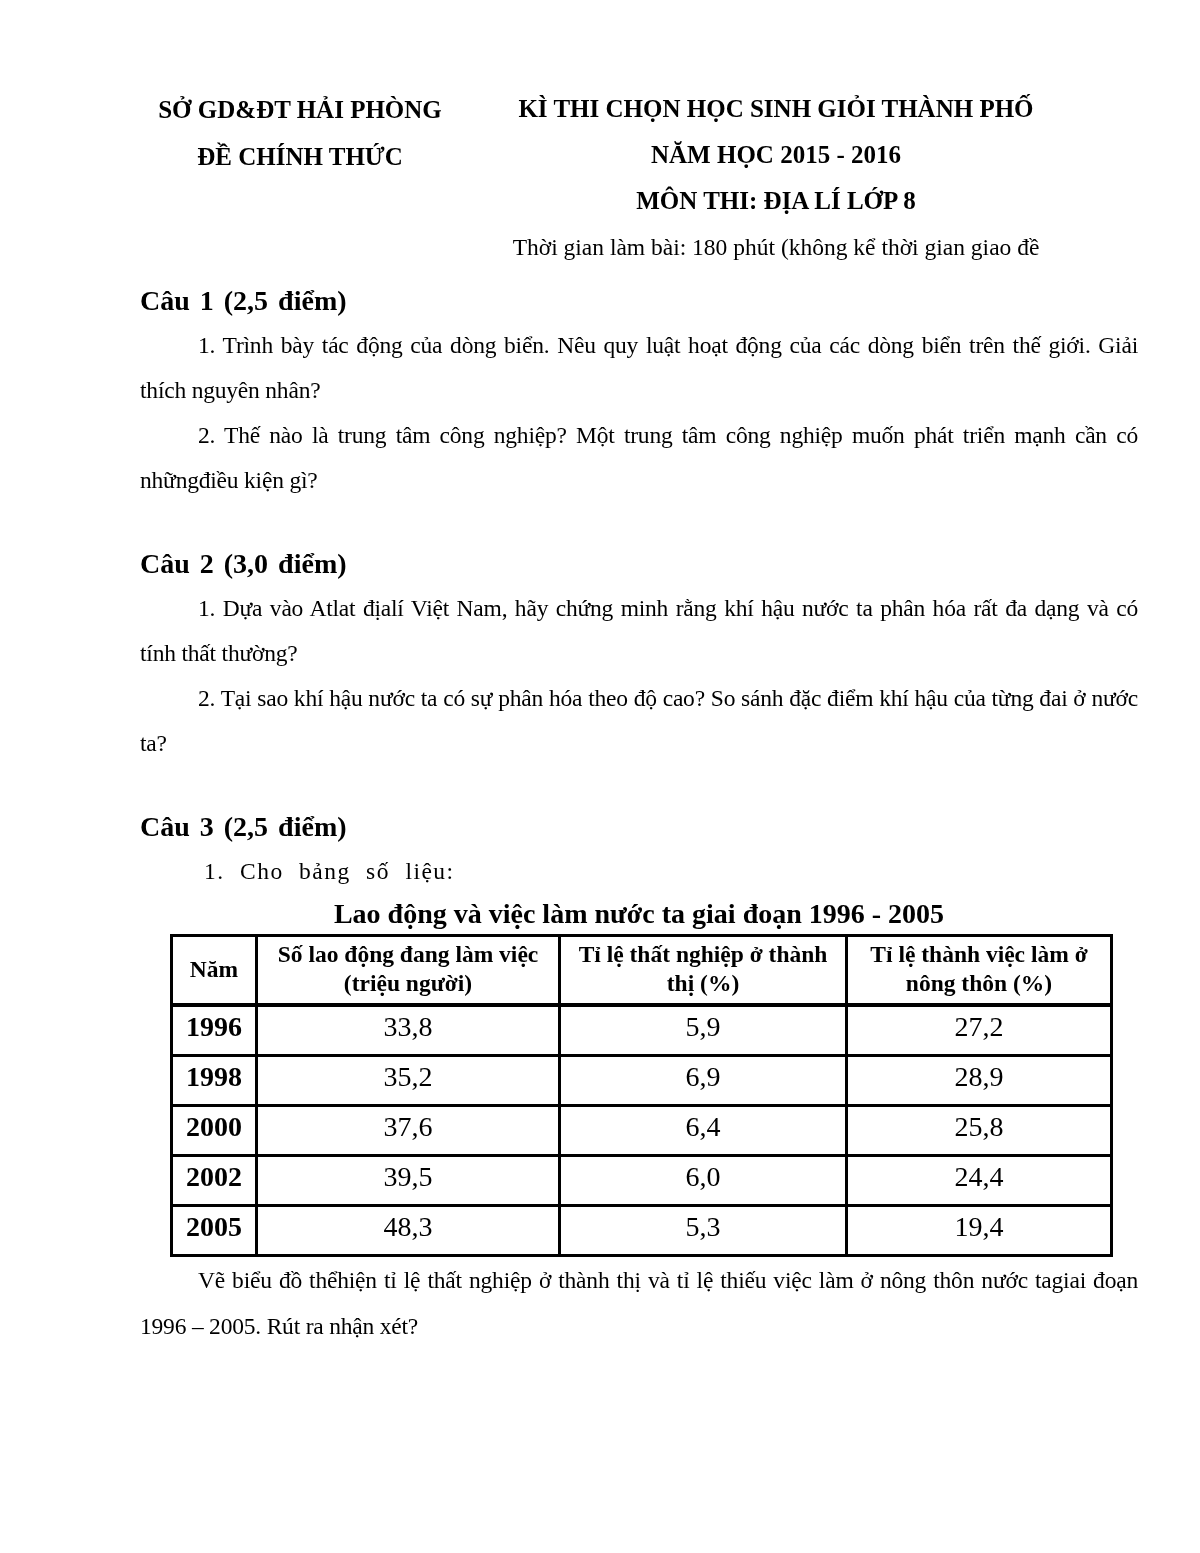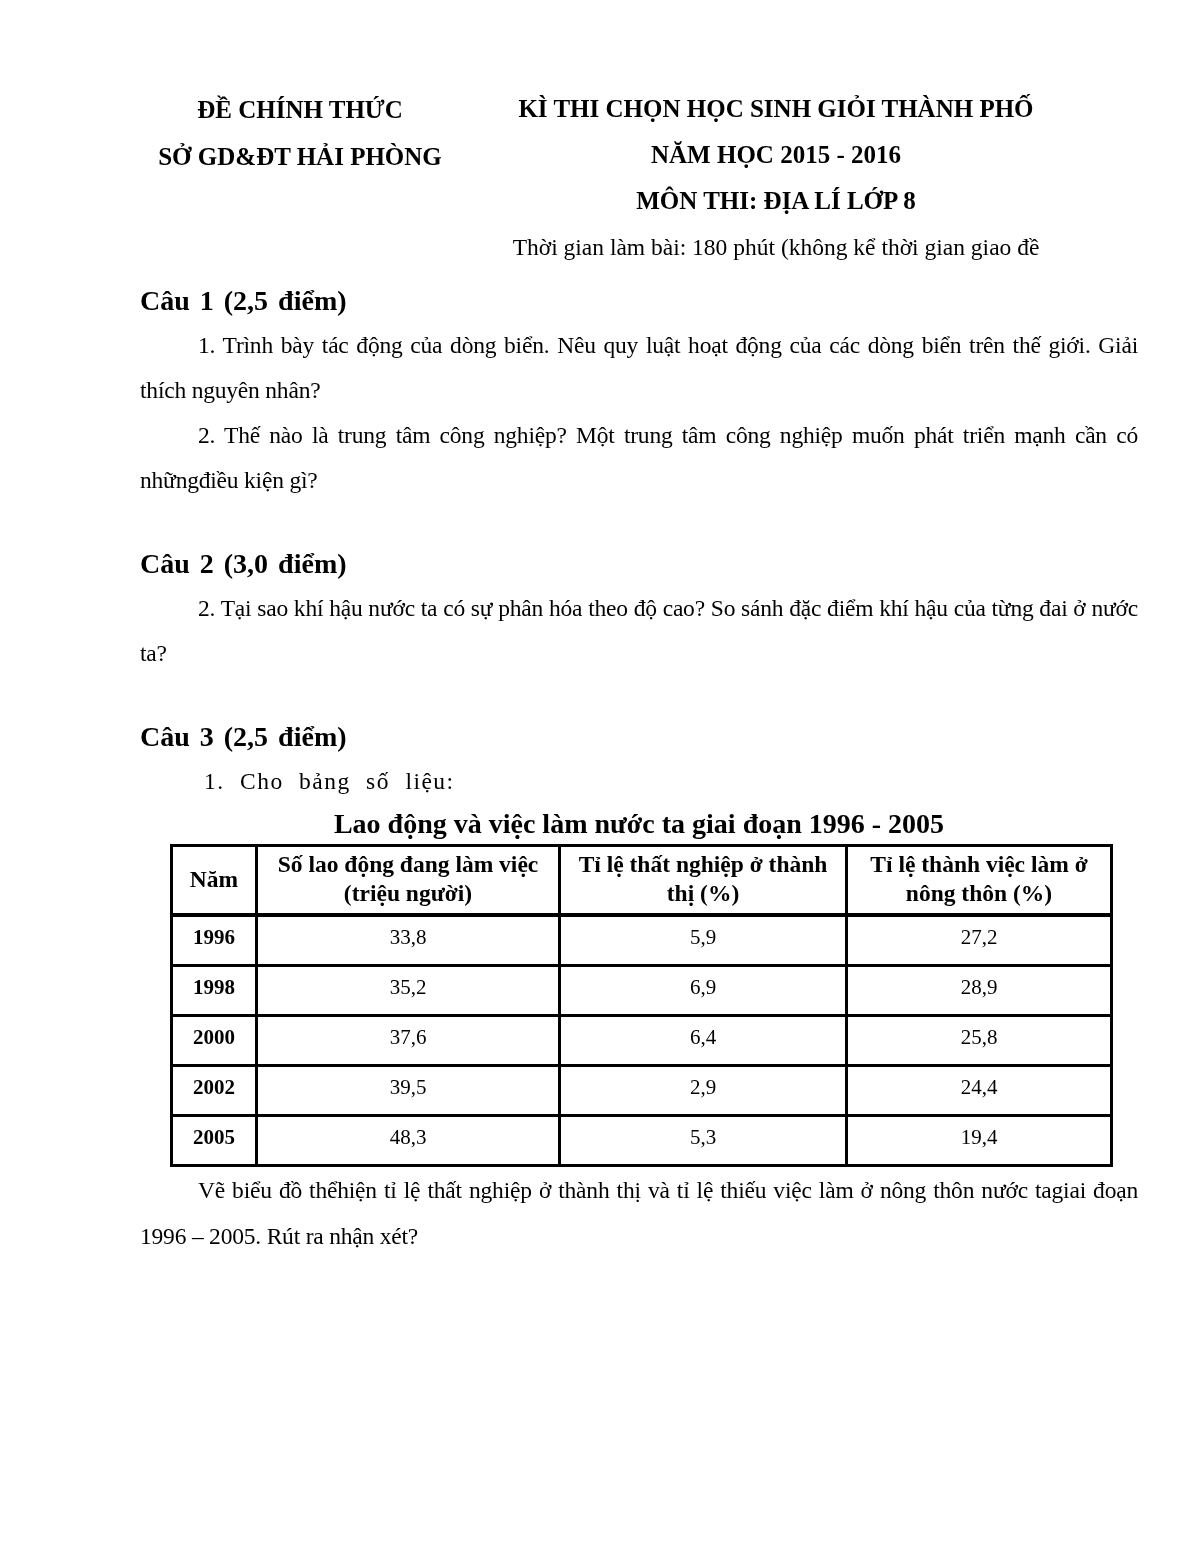--- a/index.html
+++ b/index.html
@@ -89,56 +89,57 @@
   }
   table.data-table th {
     font-size: 23.5px;
     font-weight: 700;
     line-height: 29px;
     padding: 3px 6px 5px 6px;
     vertical-align: middle;
   }
   table.data-table thead th { border-bottom: 4px solid #000000; }
   table.data-table td {
-    font-size: 21px;
+    font-size: 28px;
     line-height: 28px;
     padding: 6px 6px 13px 6px;
     vertical-align: top;
   }
   table.data-table td.year { font-weight: 700; }
   .closing { margin-top: 7px; line-height: 46px; }
 </style>
 </head>
 <body>
 
 <div class="page">
 
   <div class="header">
     <div class="header-left">
+      <div>SỞ GD&amp;ĐT HẢI PHÒNG</div>
       <div>ĐỀ CHÍNH THỨC</div>
-      <div>SỞ GD&amp;ĐT HẢI PHÒNG</div>
     </div>
     <div class="header-right">
       <div>KÌ THI CHỌN HỌC SINH GIỎI THÀNH PHỐ</div>
       <div>NĂM HỌC 2015 - 2016</div>
       <div>MÔN THI: ĐỊA LÍ LỚP 8</div>
       <div class="duration">Thời gian làm bài: 180 phút (không kể thời gian giao đề</div>
     </div>
   </div>
 
   <div class="main">
 
     <section class="section">
       <p class="heading">Câu 1 (2,5 điểm)</p>
       <p class="para">1. Trình bày tác động của dòng biển. Nêu quy luật hoạt động của các dòng biển trên thế giới. Giải thích nguyên nhân?</p>
       <p class="para">2. Thế nào là trung tâm công nghiệp? Một trung tâm công nghiệp muốn phát triển mạnh cần có nhữngđiều kiện gì?</p>
     </section>
 
     <section class="section">
       <p class="heading">Câu 2 (3,0 điểm)</p>
+      <p class="para">1. Dựa vào Atlat địalí Việt Nam, hãy chứng minh rằng khí hậu nước ta phân hóa rất đa dạng và có tính thất thường?</p>
       <p class="para">2. Tại sao khí hậu nước ta có sự phân hóa theo độ cao? So sánh đặc điểm khí hậu của từng đai ở nước ta?</p>
     </section>
 
     <section class="section">
       <p class="heading">Câu 3 (2,5 điểm)</p>
       <p class="para spread">1. Cho bảng số liệu:</p>
 
       <p class="table-title">Lao động và việc làm nước ta giai đoạn 1996 - 2005</p>
 
       <table class="data-table">
@@ -171,21 +172,21 @@
           </tr>
           <tr>
             <td class="year">2000</td>
             <td>37,6</td>
             <td>6,4</td>
             <td>25,8</td>
           </tr>
           <tr>
             <td class="year">2002</td>
             <td>39,5</td>
-            <td>2,9</td>
+            <td>6,0</td>
             <td>24,4</td>
           </tr>
           <tr>
             <td class="year">2005</td>
             <td>48,3</td>
             <td>5,3</td>
             <td>19,4</td>
           </tr>
         </tbody>
       </table>

